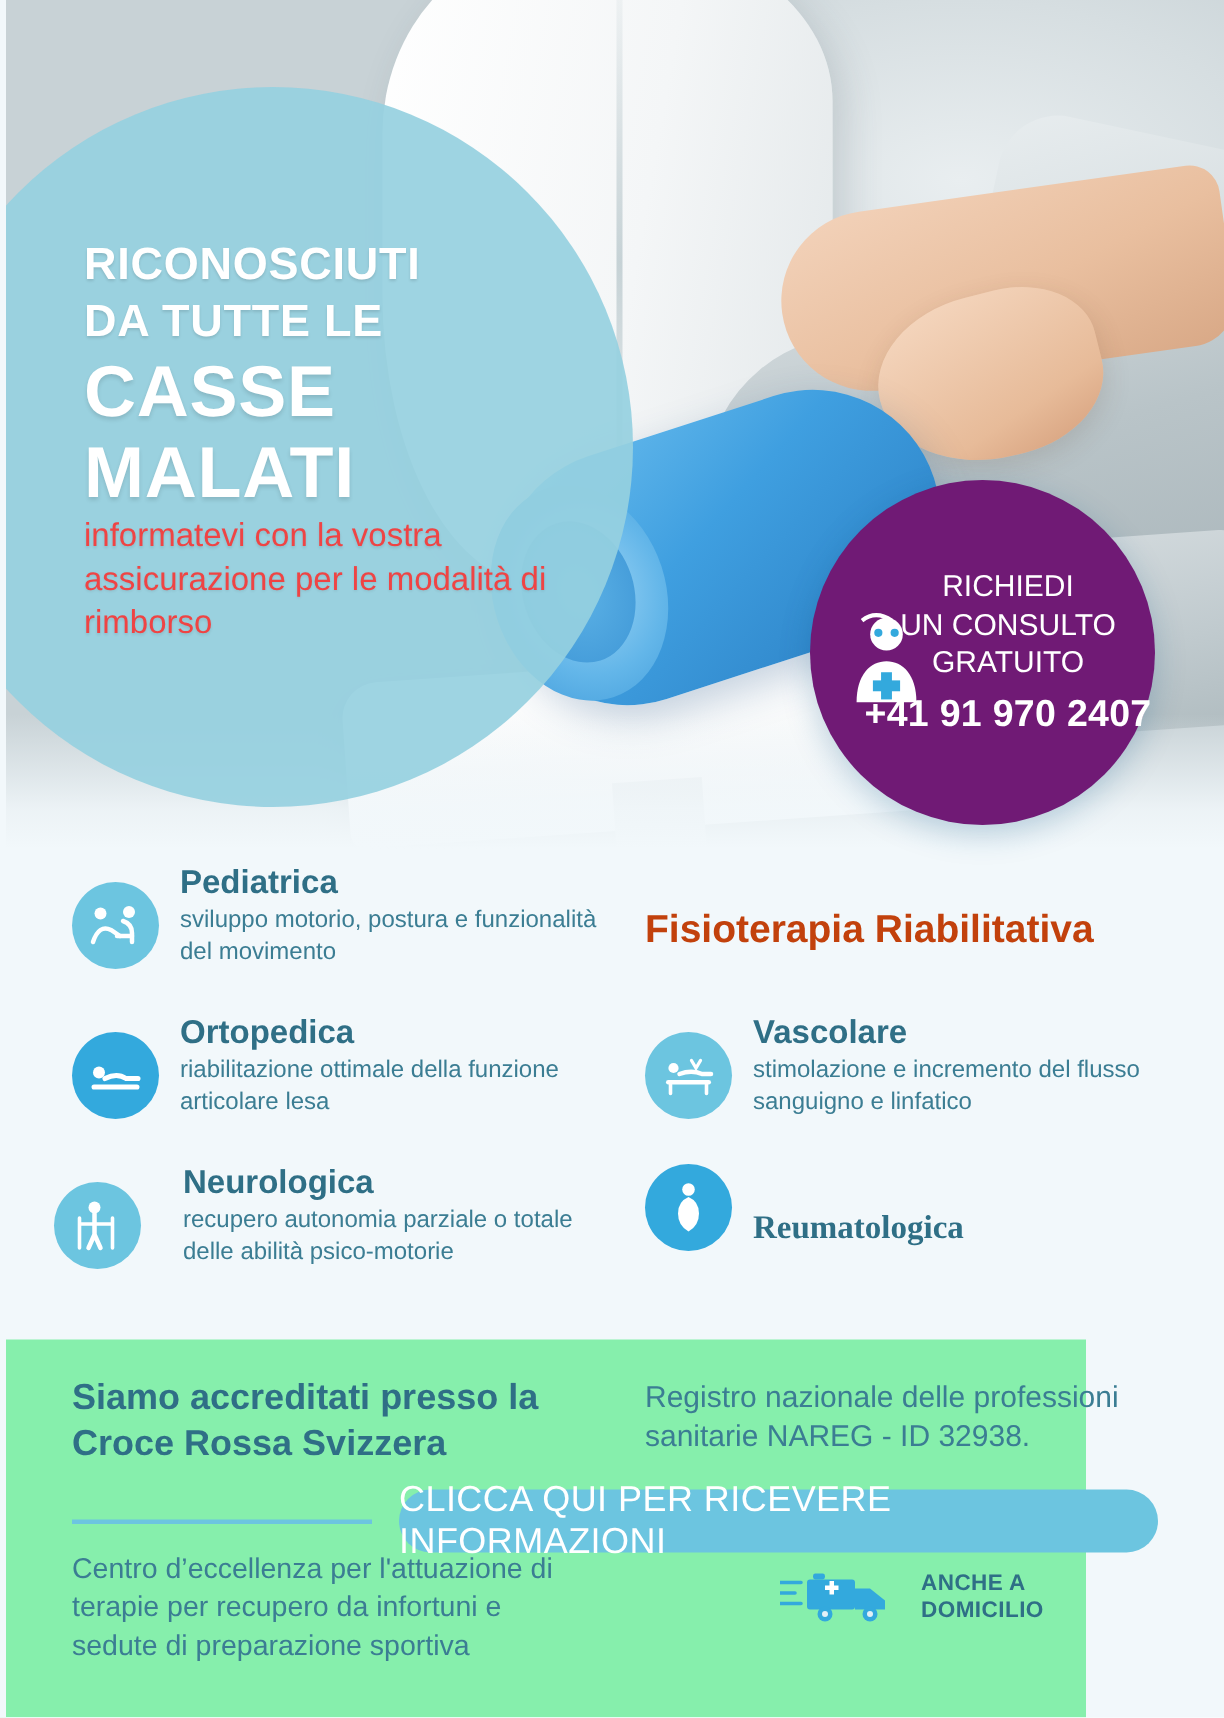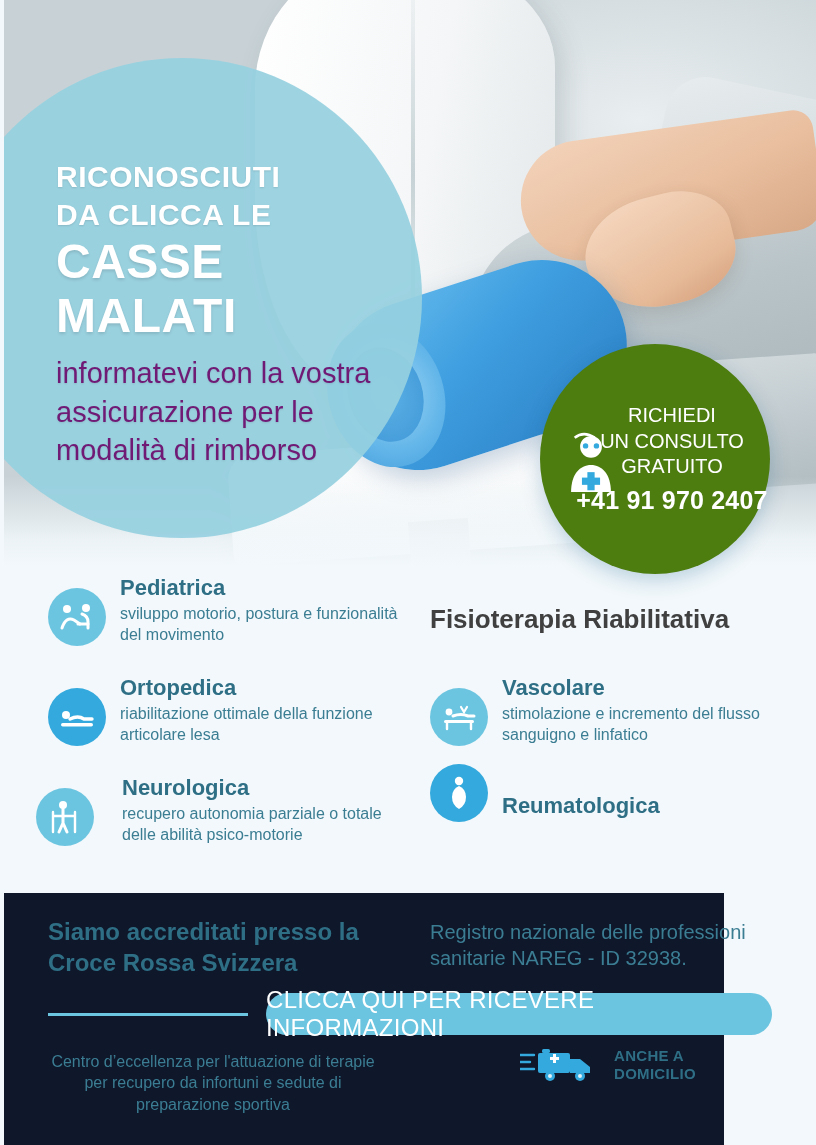--- a/index.html
+++ b/index.html
@@ -124,30 +124,29 @@
   }
   .headline .l1, .headline .l2 {
     font-size:30px; font-weight:bold; letter-spacing:.5px; line-height:1.28;
     text-shadow:0 1px 2px rgba(0,0,0,.12);
   }
   .headline .l3, .headline .l4 {
     font-size:48px; font-weight:bold; line-height:1.12; letter-spacing:.5px;
     text-shadow:0 2px 3px rgba(0,0,0,.12);
   }
   .headline .sub {
-    margin-top:12px;
-    font-size:29px; line-height:1.32; color:#701a75; font-weight:400;
+    font-size:22px; line-height:1.32; color:#ef4444; font-weight:400;
     text-shadow:0 1px 2px rgba(0,0,0,.10);
   }
 
   
   .circle-consult {
-    position:absolute; left:540px; top:344px; width:230px; height:230px;
+    position:absolute; left:540px; top:320px; width:230px; height:230px;
     border-radius:50%;
-    background:#4d7c0f;
+    background:#701a75;
     box-shadow:0 6px 20px rgba(20,90,140,.25);
   }
   .consult-inner {
     position:absolute; inset:0;
     display:flex; flex-direction:column; align-items:center; justify-content:center;
     color:#ffffff; text-align:center;
   }
   .consult-text { margin-left:34px; }
   .consult-text .r1 { font-size:20px; line-height:1.28; }
   .consult-text .r2 { font-size:20px; line-height:1.28; }
@@ -170,53 +169,53 @@
   .svc-ic.dark  { background:#33a9dd; }
   .svc-txt h3 {
     font-size:22px; font-weight:bold; color:#2f6f86; line-height:1.1; margin-bottom:4px;
   }
   .svc-txt p { font-size:16px; line-height:1.3; color:#3b7d93; max-width:280px; }
 
   .svc-pediatrica { left:48px; top:16px; }
   .svc-ortopedica { left:48px; top:116px; }
   .svc-neurologica{ left:36px; top:216px;gap:28px; }
   .svc-vascolare  { left:430px; top:116px; }
-  .svc-reumato    { left:430px; top:204px; }
+  .svc-reumato    { left:430px; top:216px;font-family:Liberation Serif, serif; }
 
   .col-title {
     position:absolute; left:430px; top:44px;
-    font-size:26px; font-weight:bold; color:#404040;
+    font-size:26px; font-weight:bold; color:#c2410c;
   }
 
   
   .footer {
     position:absolute; left:0; top:893px; width:724px; height:252px;
-    background:#0f172a;
+    background:#86efac;
   }
   .accredit {
     position:absolute; left:48px; top:24px; width:340px;
     font-size:24px; font-weight:bold; color:#2f6f86; line-height:1.28;
   }
   .registro {
     position:absolute; left:430px; top:26px; width:360px;
     font-size:20px; color:#3b7d93; line-height:1.3;
   }
   .cta {
     position:absolute; left:266px; top:100px; width:506px; height:42px;
     background:#6cc5e0; border-radius:21px;
     display:flex; align-items:center; justify-content:center;
     color:#ffffff; font-size:24px; letter-spacing:.3px;
     cursor:pointer;
   }
   .rule {
     position:absolute; left:48px; top:120px; width:200px; height:3px; background:#6cc5e0;
   }
   .bottom-note {
-    position:absolute; left:48px; top:158px; width:330px;
-    font-size:16px; line-height:1.34; color:#3b7d93;text-align:center;
+    position:absolute; left:48px; top:141px; width:330px;
+    font-size:19px; line-height:1.34; color:#3b7d93;
   }
   .home-service {
     position:absolute; left:520px; top:152px; display:flex; align-items:center; gap:10px;
   }
   .home-service .hs-txt {
     font-size:15px; font-weight:bold; color:#2f6f86; line-height:1.2; letter-spacing:.3px;
   }
   .edge-left { position:absolute; left:0; top:0; width:4px; height:1145px; background:#f2f8fb; }
 </style>
 </head>
@@ -234,21 +233,21 @@
     <div class="hand"></div>
     <div class="table-top"></div>
     <div class="table-leg"></div>
     <div class="roller"></div>
     <div class="photo-fade"></div>
   </div>
 
   <div class="circle-main"></div>
   <div class="headline">
     <div class="l1">RICONOSCIUTI</div>
-    <div class="l2">DA CLICCA LE</div>
+    <div class="l2">DA TUTTE LE</div>
     <div class="l3">CASSE</div>
     <div class="l4">MALATI</div>
     <div class="sub">informatevi con la vostra assicurazione per  le modalità di rimborso</div>
   </div>
 
   <div class="circle-consult">
     <div class="consult-inner">
       <svg class="doc-icon" viewBox="0 0 64 70">
         <circle cx="32" cy="16" r="12" fill="#ffffff"></circle>
         <circle cx="26" cy="15" r="3" fill="#33a9dd"></circle>

